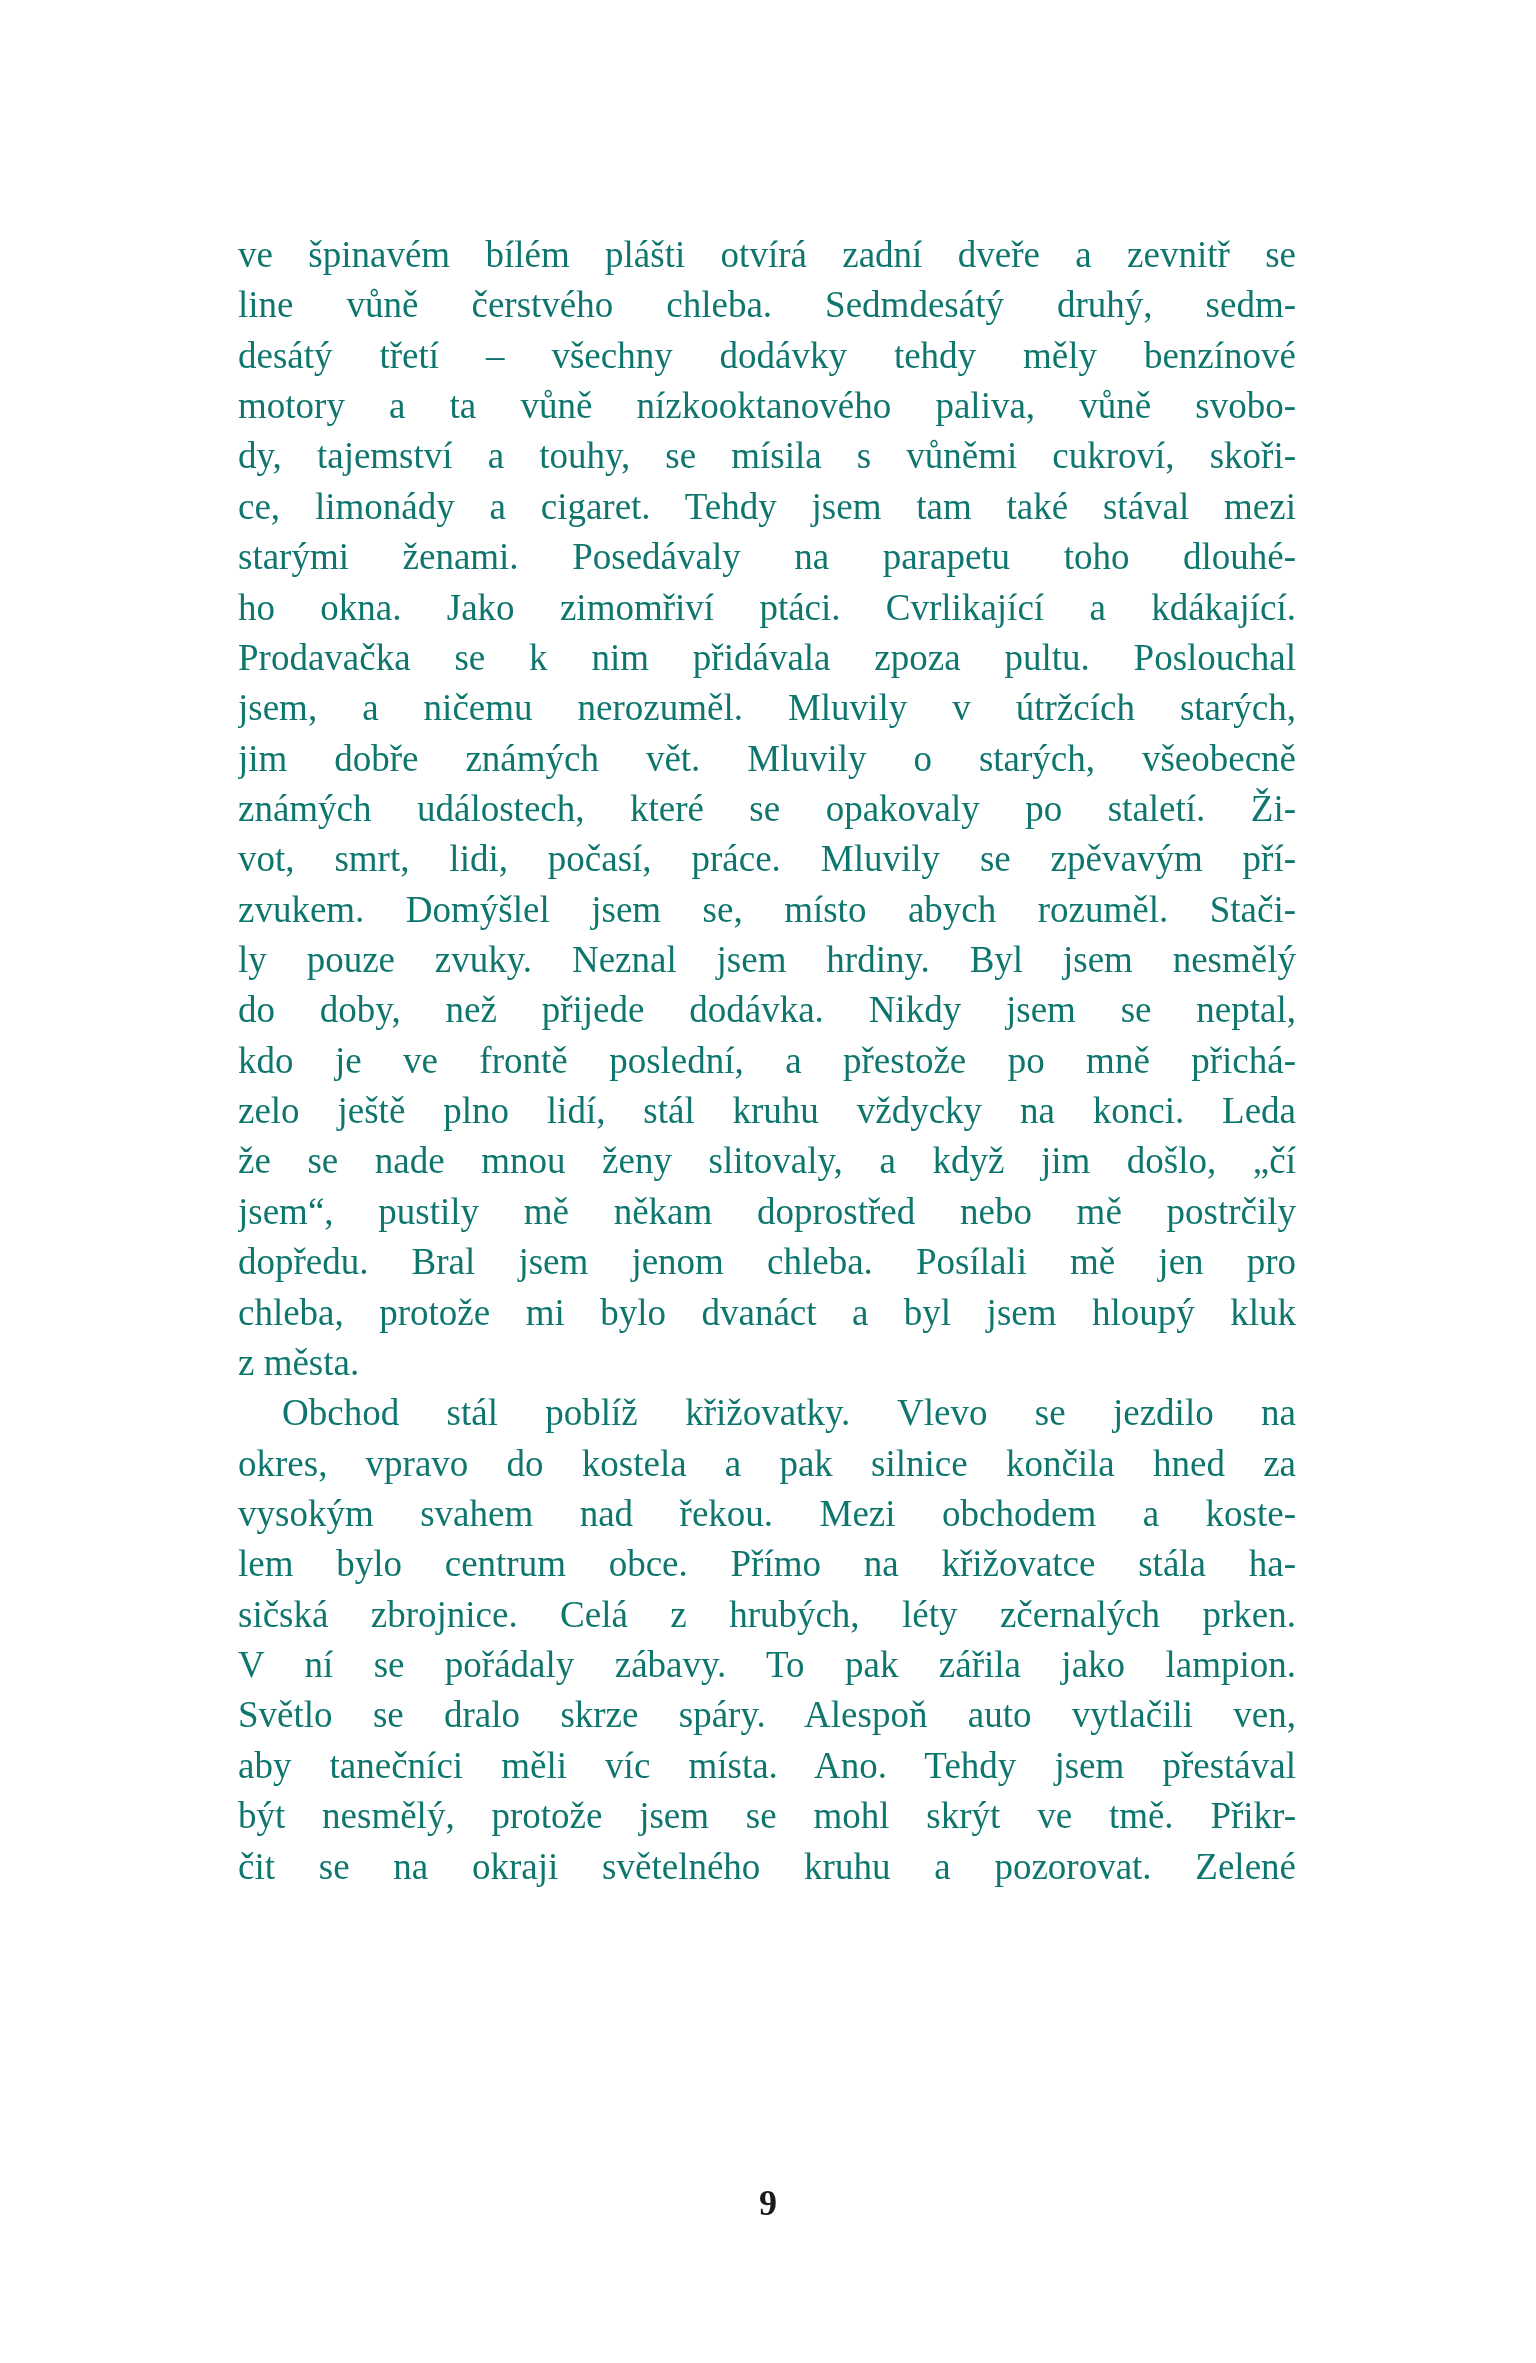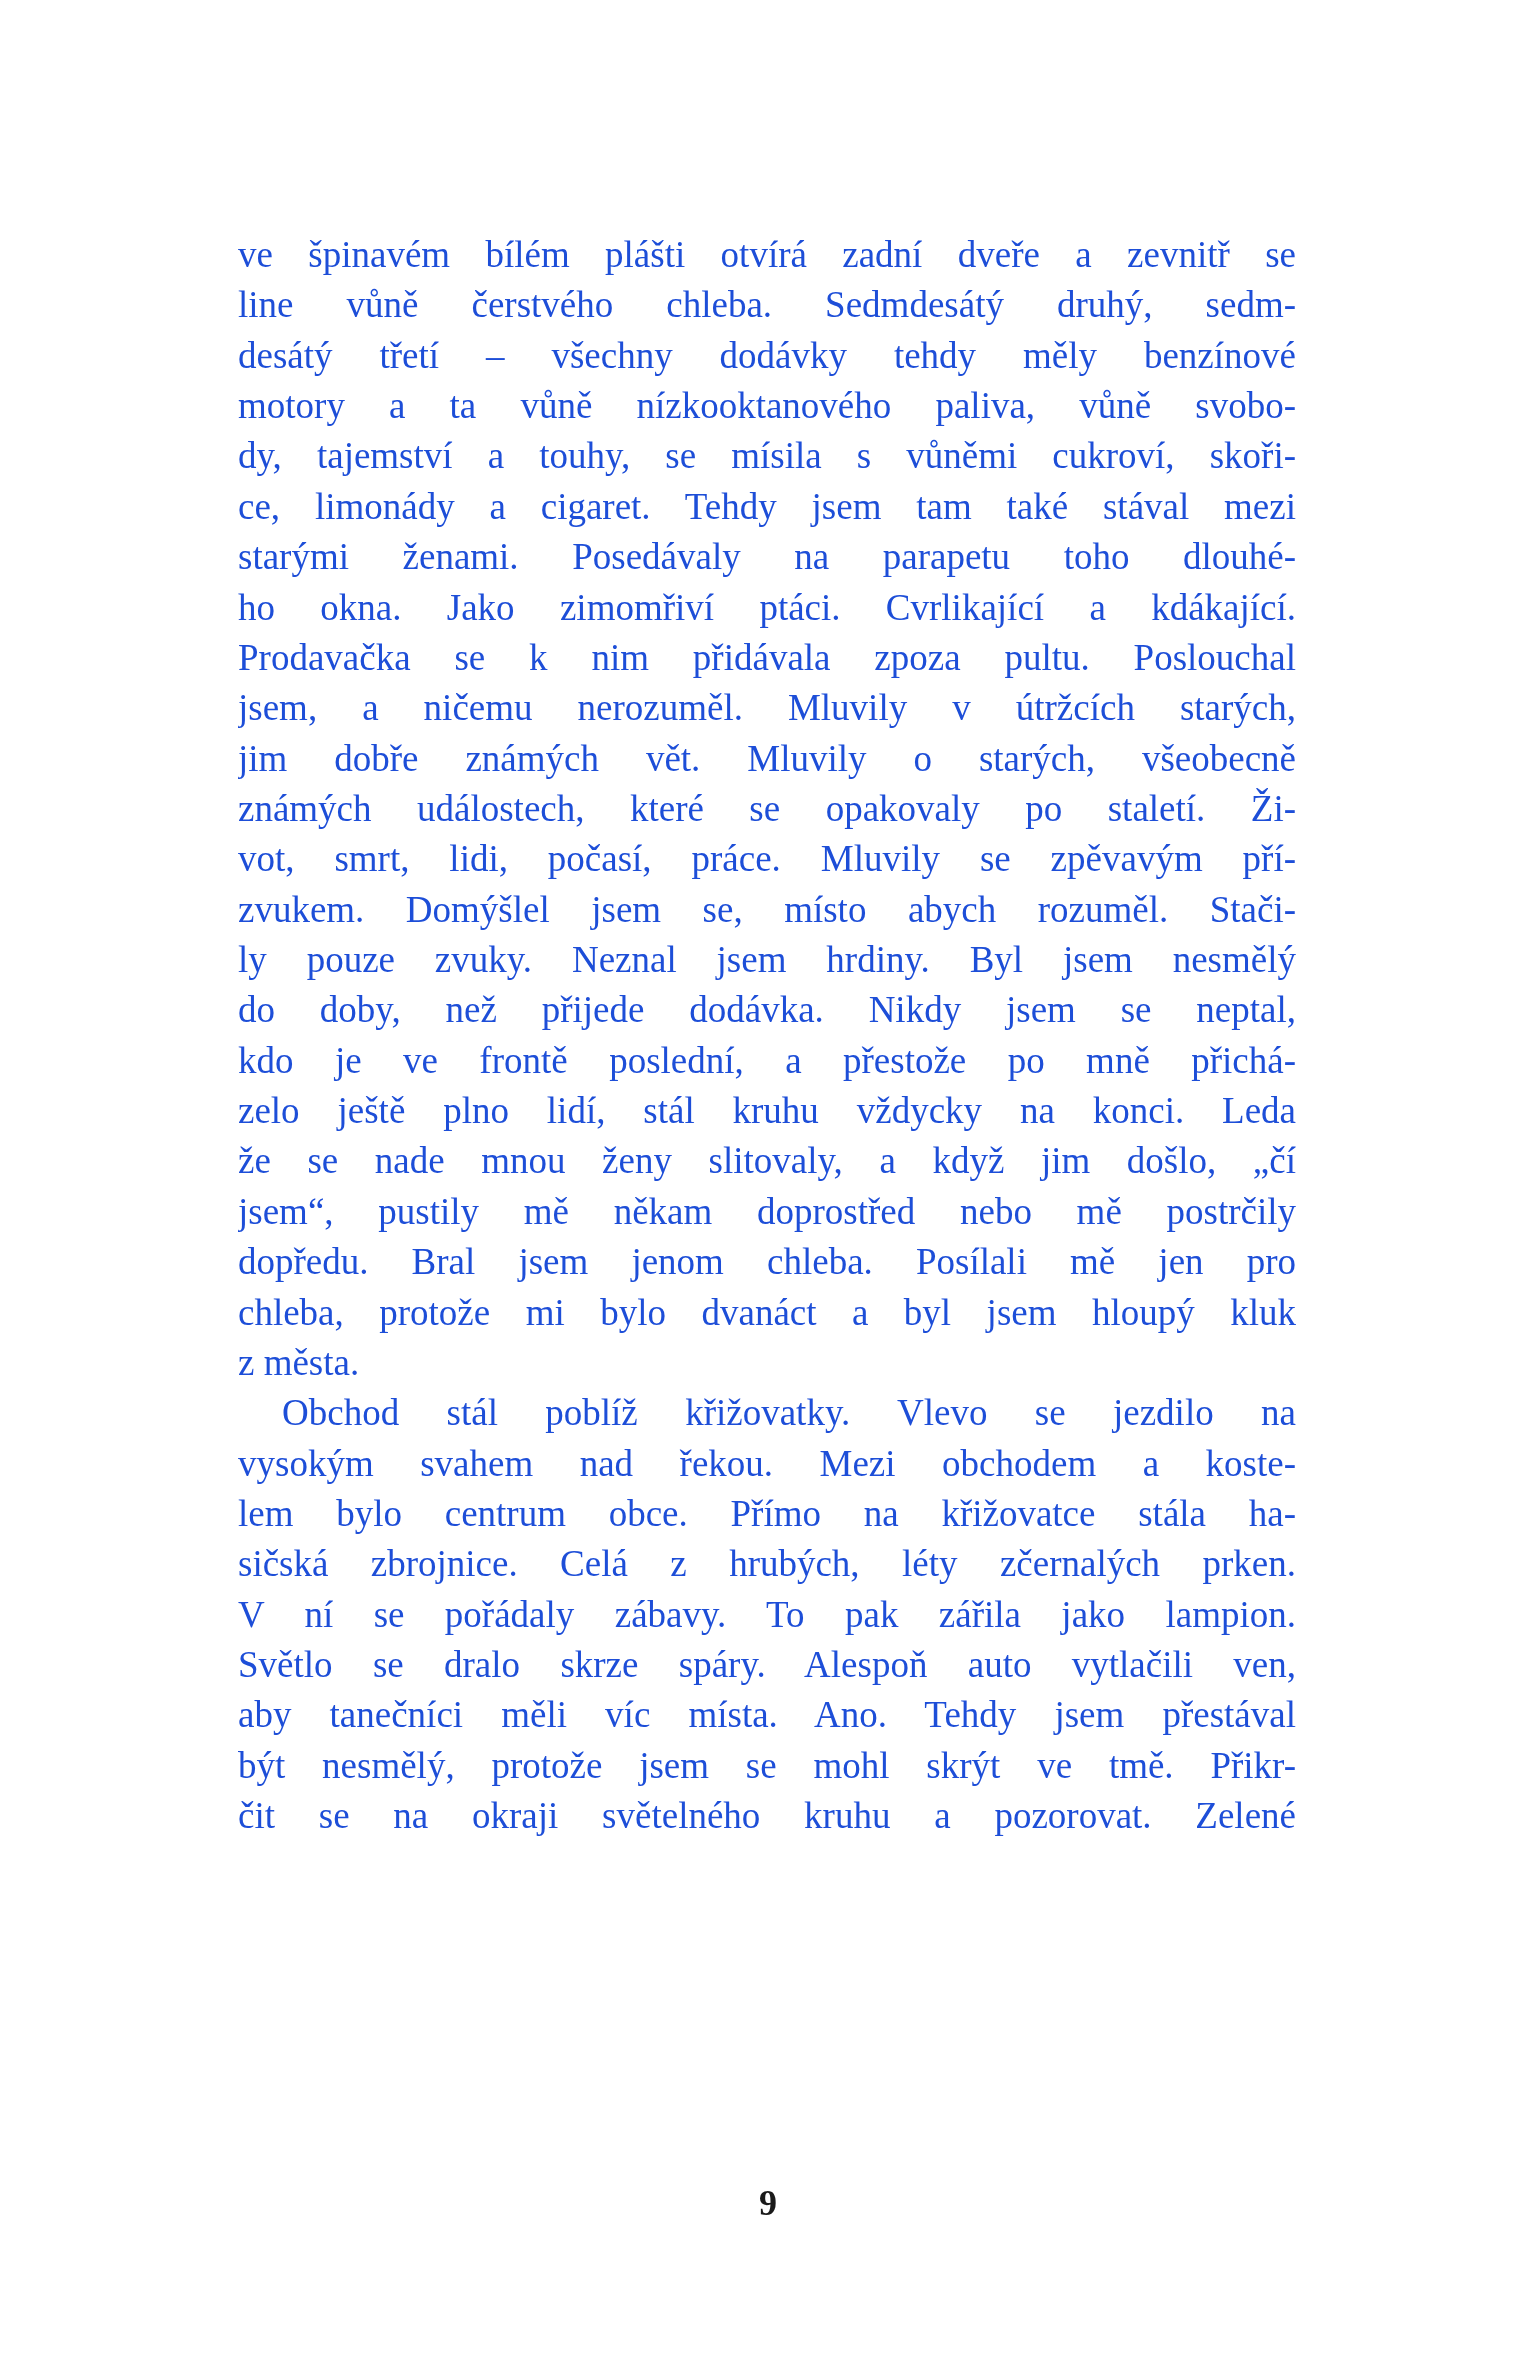--- a/index.html
+++ b/index.html
@@ -20,21 +20,21 @@
     height: 2363px;
     background: #ffffff;
   }
   .text-block {
     position: absolute;
     left: 238px;
     top: 230px;
     width: 1058px;
     font-family: "Liberation Serif", "DejaVu Serif", serif;
     font-size: 37px;
-    color: #1d4ed8;
+    color: #0f766e;
     line-height: 50.36px;
   }
   .line {
     display: block;
     height: 50.36px;
     white-space: nowrap;
     text-align: justify;
     text-align-last: justify;
     white-space: normal;
     overflow: hidden;
@@ -85,20 +85,21 @@
       <span class="line">zelo ještě plno lidí, stál kruhu vždycky na konci. Leda</span>
       <span class="line">že se nade mnou ženy slitovaly, a když jim došlo, „čí</span>
       <span class="line">jsem“, pustily mě někam doprostřed nebo mě postrčily</span>
       <span class="line">dopředu. Bral jsem jenom chleba. Posílali mě jen pro</span>
       <span class="line">chleba, protože mi bylo dvanáct a byl jsem hloupý kluk</span>
       <span class="line last">z města.</span>
     </div>
 
     <div>
       <span class="line indent">Obchod stál poblíž křižovatky. Vlevo se jezdilo na</span>
+      <span class="line">okres, vpravo do kostela a pak silnice končila hned za</span>
       <span class="line">vysokým svahem nad řekou. Mezi obchodem a koste-</span>
       <span class="line">lem bylo centrum obce. Přímo na křižovatce stála ha-</span>
       <span class="line">sičská zbrojnice. Celá z hrubých, léty zčernalých prken.</span>
       <span class="line">V ní se pořádaly zábavy. To pak zářila jako lampion.</span>
       <span class="line">Světlo se dralo skrze spáry. Alespoň auto vytlačili ven,</span>
       <span class="line">aby tanečníci měli víc místa. Ano. Tehdy jsem přestával</span>
       <span class="line">být nesmělý, protože jsem se mohl skrýt ve tmě. Přikr-</span>
       <span class="line">čit se na okraji světelného kruhu a pozorovat. Zelené</span>
     </div>
   </div>

